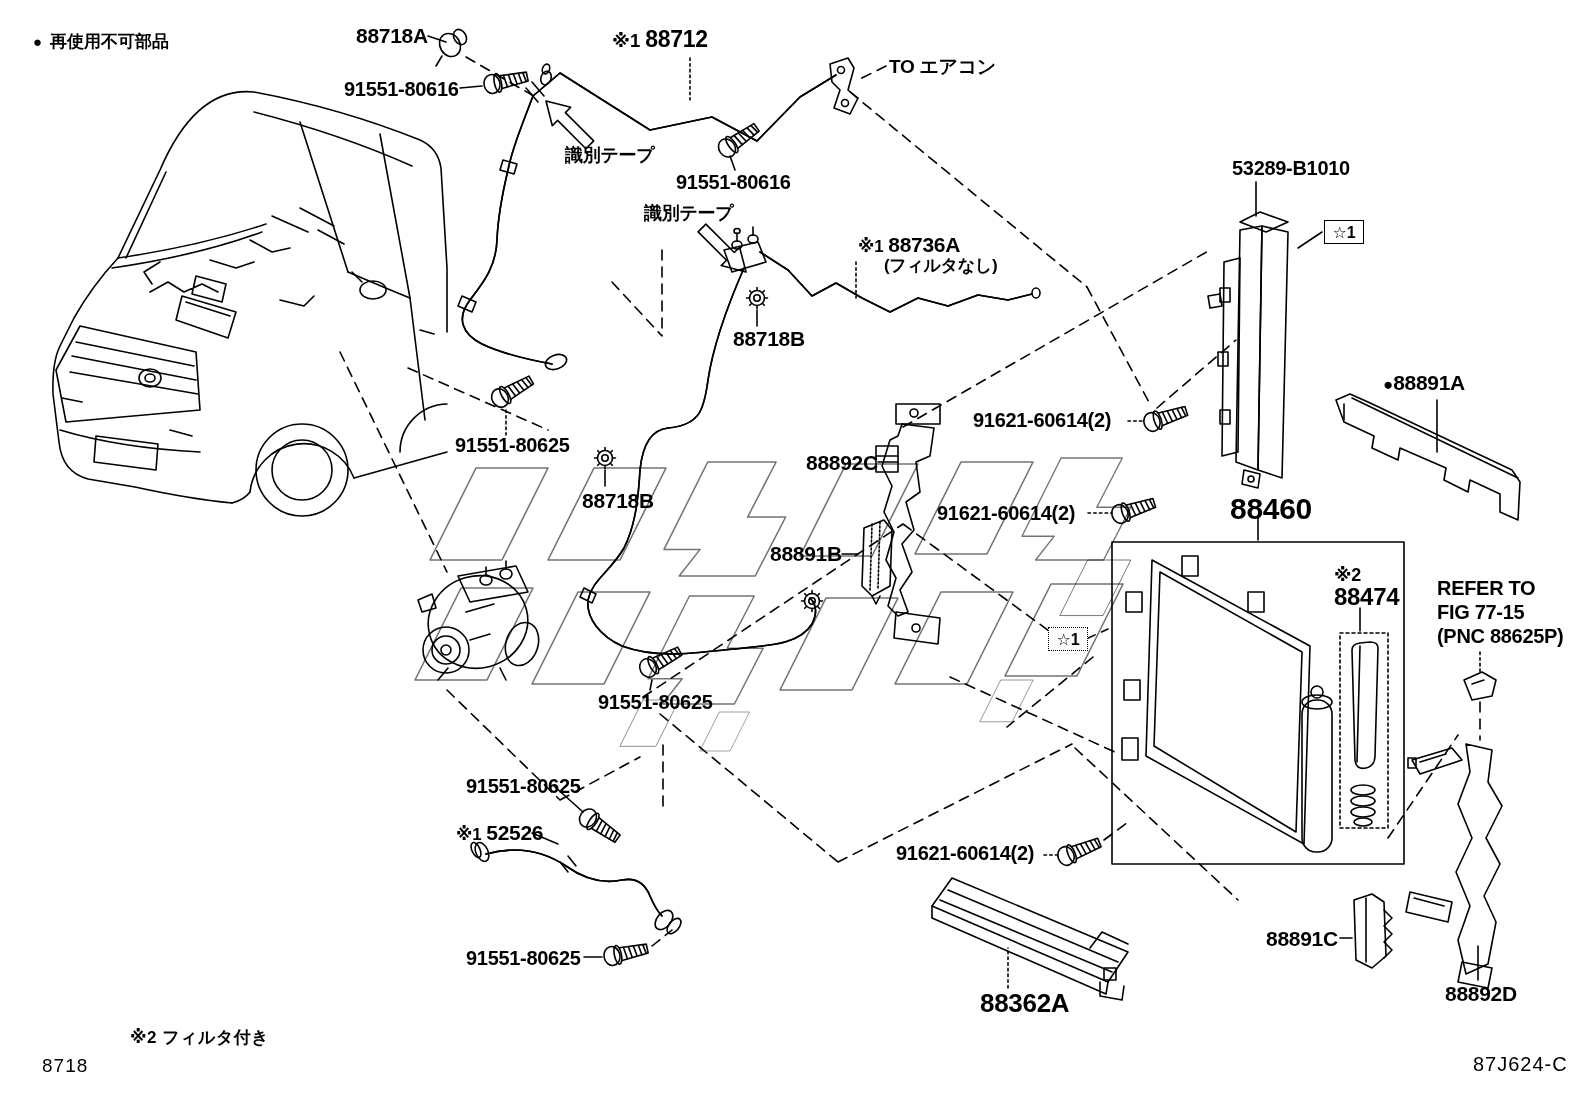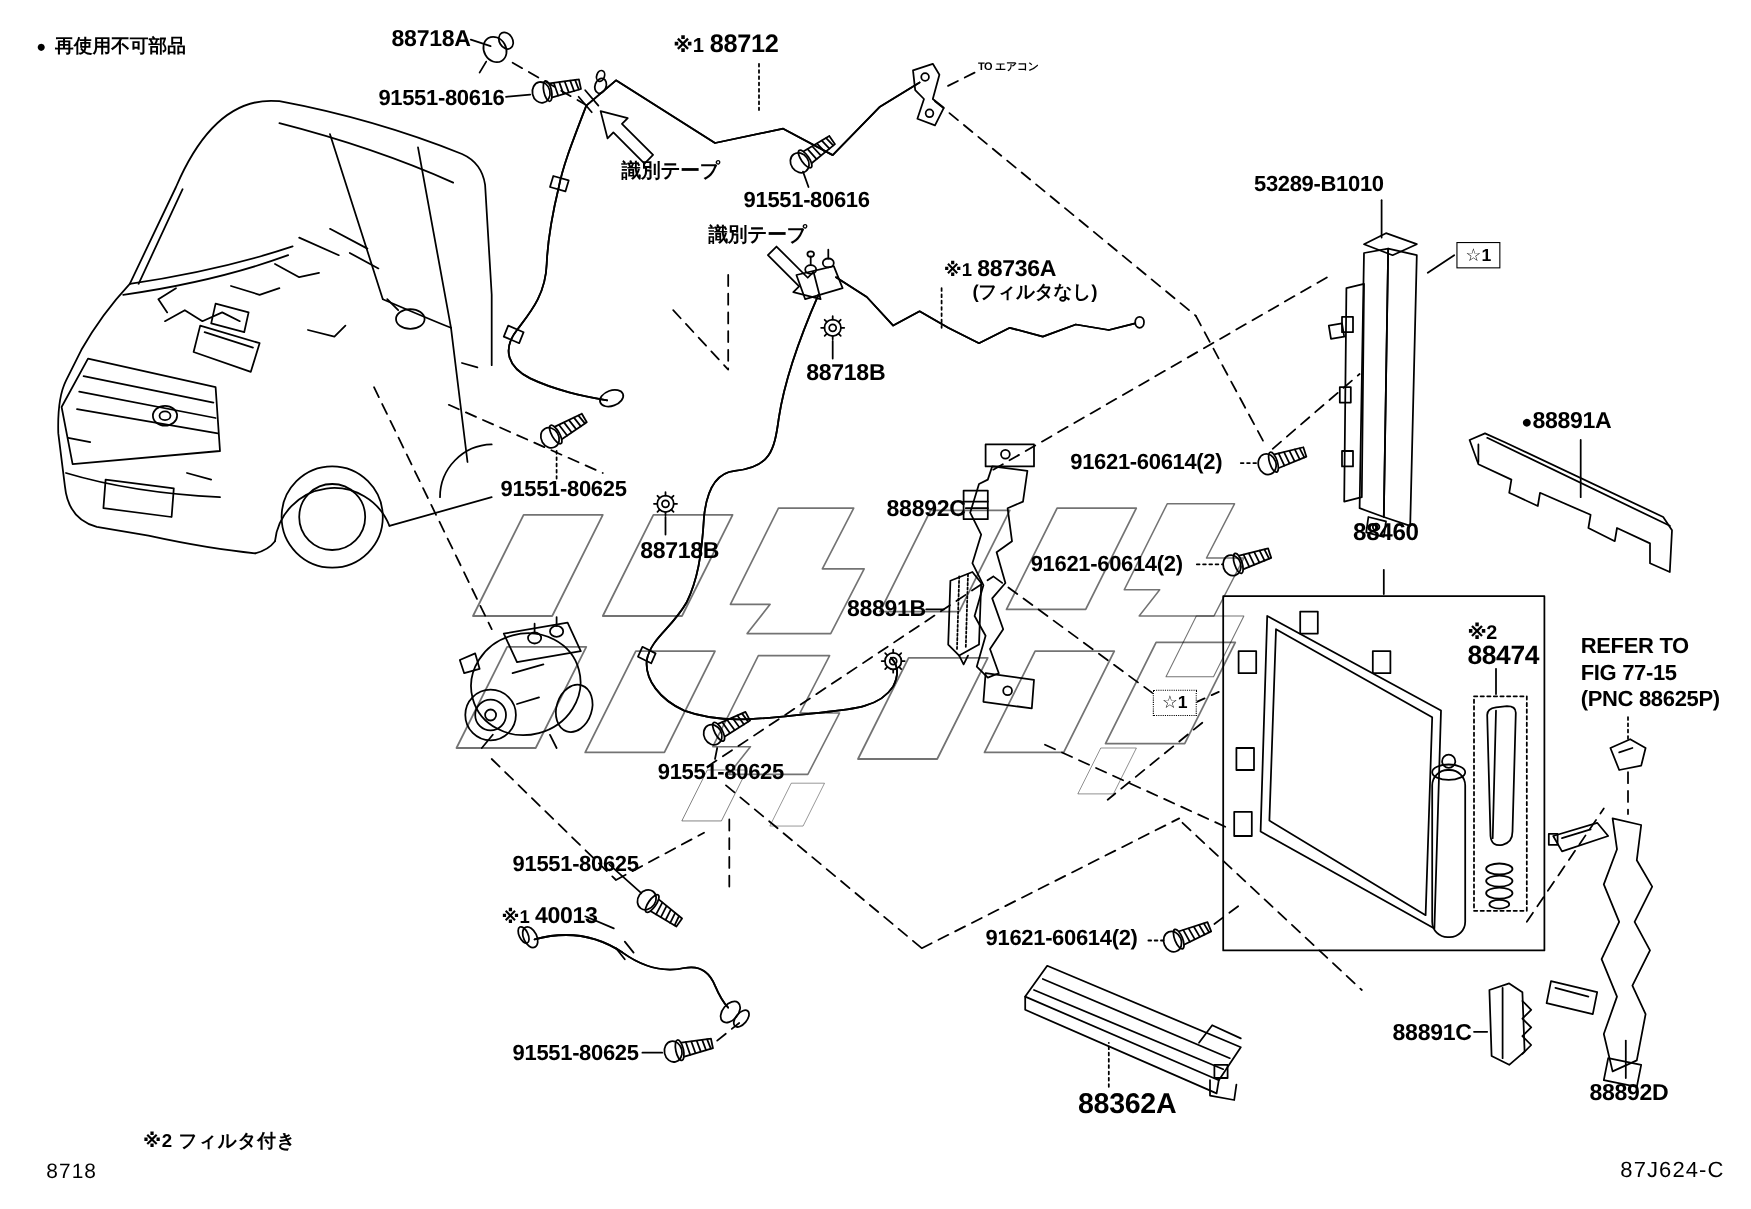--- a/index.html
+++ b/index.html
@@ -323,44 +323,44 @@
     <path class="dot" d="M1008,988 L1008,948"></path>
     <path class="thin" d="M1340,938 L1352,938"></path>
     <path class="thin" d="M1478,980 L1478,946"></path>
   </g>
 </svg>
 
 <div id="labels">
       <div class="lbl" style="left: 356px; top: 25px; font-size: 21px;"><span>88718A</span></div>
       <div class="lbl" style="left: 344px; top: 79px; font-size: 20px;"><span>91551-80616</span></div>
       <div class="lbl" style="left: 612px; top: 28px; font-size: 23px;"><span class="pre">※1 </span><span>88712</span></div>
-      <div class="lbl" style="left: 889px; top: 57px; font-size: 10px;"><span>TO エアコン</span></div>
+      <div class="lbl" style="left: 889px; top: 57px; font-size: 19px;"><span>TO エアコン</span></div>
       <div class="lbl" style="left: 565px; top: 146px; font-size: 18px;"><span>識別テープ</span></div>
       <div class="lbl" style="left: 676px; top: 172px; font-size: 20px;"><span>91551-80616</span></div>
       <div class="lbl" style="left: 644px; top: 204px; font-size: 18px;"><span>識別テープ</span></div>
       <div class="lbl" style="left: 858px; top: 234px; font-size: 21px;"><span class="pre">※1 </span><span>88736A</span></div>
       <div class="lbl" style="left: 884px; top: 257px; font-size: 17px;"><span>(フィルタなし)</span></div>
       <div class="lbl" style="left: 733px; top: 328px; font-size: 21px;"><span>88718B</span></div>
-      <div class="lbl" style="left: 1140px; top: 158px; font-size: 20px;"><span>53289-B1010</span></div>
+      <div class="lbl" style="left: 1232px; top: 158px; font-size: 20px;"><span>53289-B1010</span></div>
       <div class="lbl" style="left: 1383px; top: 372px; font-size: 21px;"><span class="pre">●</span><span>88891A</span></div>
       <div class="lbl" style="left: 455px; top: 435px; font-size: 20px;"><span>91551-80625</span></div>
       <div class="lbl" style="left: 582px; top: 490px; font-size: 21px;"><span>88718B</span></div>
       <div class="lbl" style="left: 973px; top: 410px; font-size: 20px;"><span>91621-60614(2)</span></div>
       <div class="lbl" style="left: 806px; top: 452px; font-size: 21px;"><span>88892C</span></div>
       <div class="lbl" style="left: 937px; top: 503px; font-size: 20px;"><span>91621-60614(2)</span></div>
       <div class="lbl" style="left: 770px; top: 543px; font-size: 21px;"><span>88891B</span></div>
-      <div class="lbl" style="left: 1230px; top: 473px; font-size: 22px; text-align: right;"><span>88460</span></div>
+      <div class="lbl" style="left: 1230px; top: 494px; font-size: 30px; text-align: right;"><span>88460</span></div>
       <div class="lbl" style="left: 1334px; top: 566px; font-size: 18px;"><span>※2</span></div>
       <div class="lbl" style="left: 1334px; top: 585px; font-size: 24px;"><span>88474</span></div>
       <div class="lbl" style="left: 1437px; top: 578px; font-size: 20px;"><span>REFER TO</span></div>
       <div class="lbl" style="left: 1437px; top: 602px; font-size: 20px;"><span>FIG 77-15</span></div>
       <div class="lbl" style="left: 1437px; top: 626px; font-size: 20px;"><span>(PNC 88625P)</span></div>
       <div class="lbl" style="left: 598px; top: 692px; font-size: 20px;"><span>91551-80625</span></div>
       <div class="lbl" style="left: 466px; top: 776px; font-size: 20px;"><span>91551-80625</span></div>
-      <div class="lbl" style="left: 456px; top: 822px; font-size: 21px;"><span class="pre">※1 </span><span>40013</span></div>
+      <div class="lbl" style="left: 456px; top: 822px; font-size: 21px;"><span class="pre">※1 </span><span>52526</span></div>
       <div class="lbl" style="left: 466px; top: 948px; font-size: 20px;"><span>91551-80625</span></div>
       <div class="lbl" style="left: 896px; top: 843px; font-size: 20px;"><span>91621-60614(2)</span></div>
       <div class="lbl" style="left: 980px; top: 990px; font-size: 26px;"><span>88362A</span></div>
       <div class="lbl" style="left: 1266px; top: 928px; font-size: 21px;"><span>88891C</span></div>
       <div class="lbl" style="left: 1445px; top: 983px; font-size: 21px;"><span>88892D</span></div>
       <div class="callout solid" style="left: 1324px; top: 220px;">☆1</div>
       <div class="callout dotted" style="left: 1048px; top: 627px;">☆1</div>
     </div>
 
 <div class="legend">

